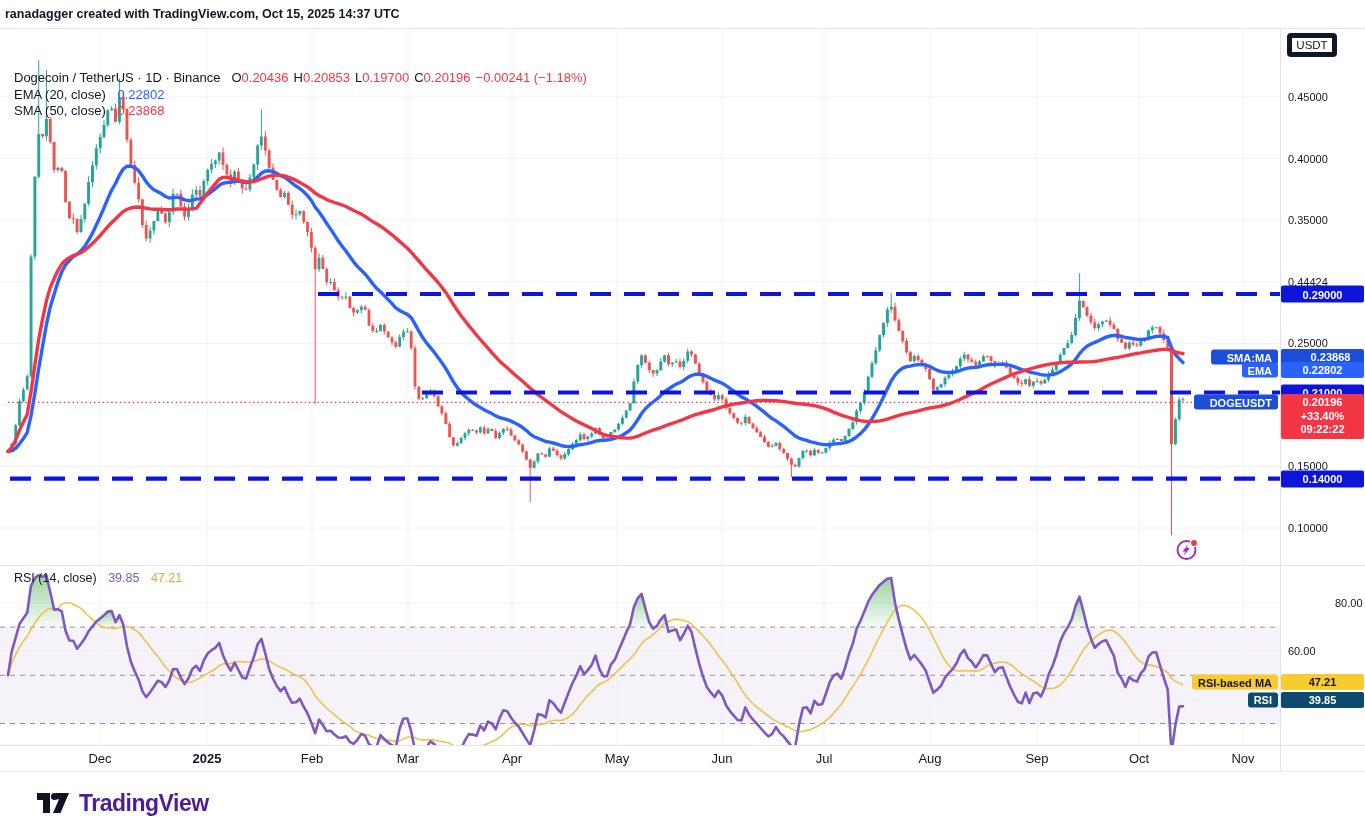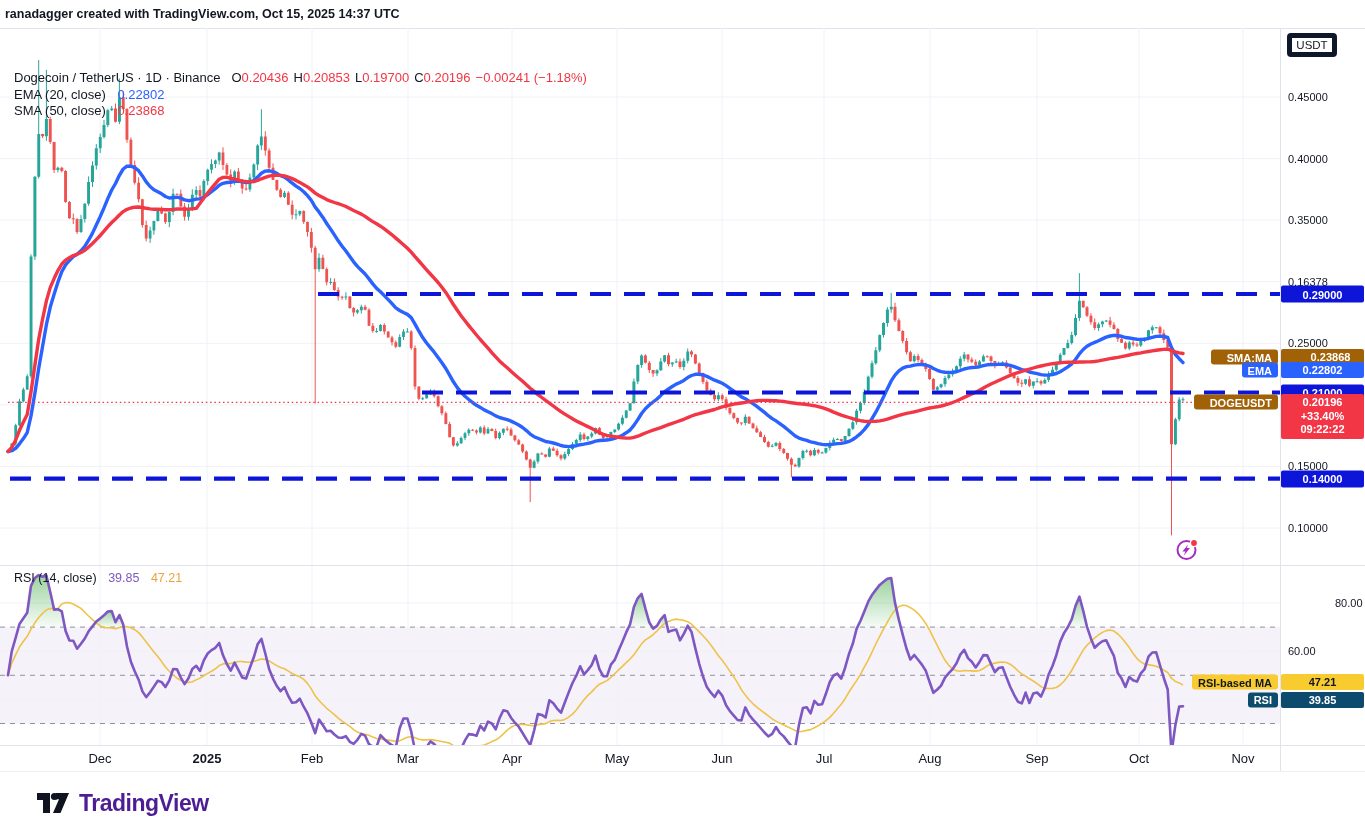--- a/index.html
+++ b/index.html
@@ -26,21 +26,21 @@
   .rsi-legend .t { color:#131722; }
   .rsi-legend .v1 { color:#7E57C2; margin-left:8px; }
   .rsi-legend .v2 { color:#E8A33D; margin-left:8px; }
 
   
   .usdt-btn { position:absolute; left:1287px; top:33px; width:50px; height:24px; border:5px solid #0f172a; border-radius:4px; font-size:11.5px; color:#131722; display:flex; align-items:center; justify-content:center; background:#fff; z-index:5; }
   .axis-tick { position:absolute; left:1288px; transform:translateY(-50%); font-size:11px; color:#131722; z-index:3; }
   .level-badge { position:absolute; left:1281px; width:83px; height:17px; transform:translateY(-50%); background:#0C15D8; color:#fff; font-size:11px; font-weight:700; display:flex; align-items:center; justify-content:center; border-radius:2px; z-index:4; }
   .val-badge { position:absolute; left:1281px; width:83px; height:16px; transform:translateY(-50%); color:#fff; font-size:11px; font-weight:700; display:flex; align-items:center; justify-content:center; border-radius:2px; z-index:5; }
   .side-tag { position:absolute; right:87px; transform:translateY(-50%); color:#fff; font-size:11px; font-weight:700; padding:1.5px 6px; border-radius:3px; white-space:nowrap; z-index:5; }
-  .red-bg { background:#a16207;padding-left:16px; }
+  .red-bg { background:#1d4ed8;padding-left:16px; }
   .blue-bg { background:#2962FF; }
   .doge-block { position:absolute; left:1281px; width:83px; background:#F23645; color:#fff; font-size:11px; font-weight:700; text-align:center; border-radius:2px; padding:2px 0; line-height:13.5px; z-index:6; }
   .yellow-bg { background:#F8CB2E; color:#131722 !important; }
   .purple-bg { background:#0c4a6e; }
 
   
   .time-label { position:absolute; top:751px; transform:translateX(-50%); font-size:13px; color:#131722; z-index:3; }
   .time-label.bold { font-weight:700; }
 
   
@@ -164,21 +164,21 @@
     <span class="v1">39.85</span>
     <span class="v2">47.21</span>
   </div>
 
   <div>
     <div class="usdt-btn">USDT</div>
     <div id="price-ticks">
         <div class="axis-tick" style="top: 97px;">0.45000</div>
         <div class="axis-tick" style="top: 158.571px;">0.40000</div>
         <div class="axis-tick" style="top: 220.143px;">0.35000</div>
-        <div class="axis-tick" style="top: 281.714px;">0.16378</div>
+        <div class="axis-tick" style="top: 281.714px;">0.44424</div>
         <div class="axis-tick" style="top: 343.286px;">0.25000</div>
         <div class="axis-tick" style="top: 466.429px;">0.15000</div>
         <div class="axis-tick" style="top: 528px;">0.10000</div>
       </div>
     <div id="level-badges">
         <div class="level-badge" style="top: 294.029px;">0.29000</div>
         <div class="level-badge" style="top: 392.543px;">0.21000</div>
         <div class="level-badge" style="top: 478.743px;">0.14000</div>
       </div>
 

